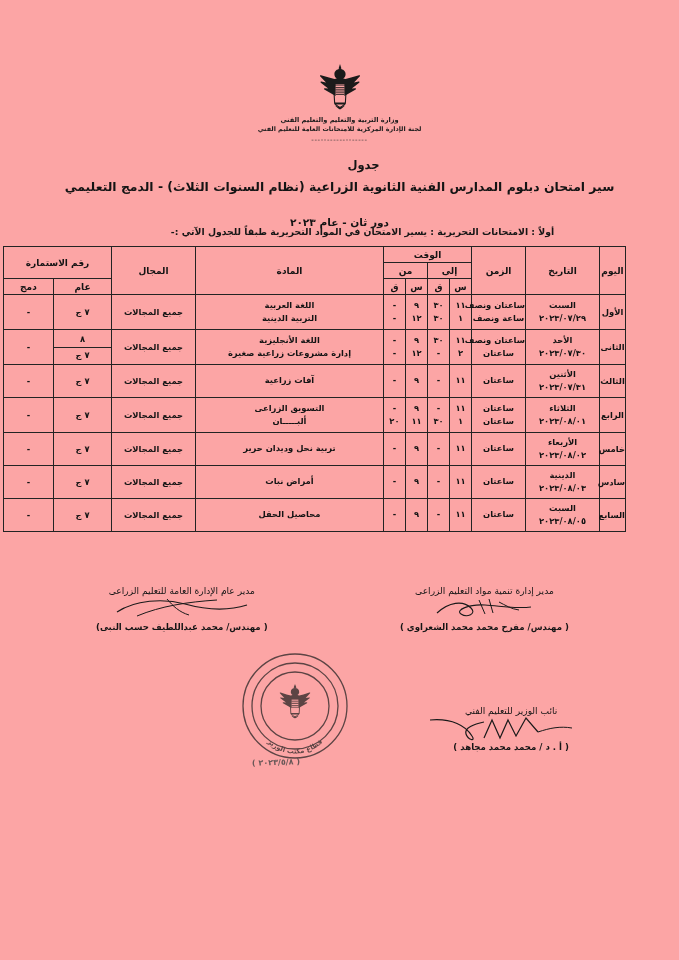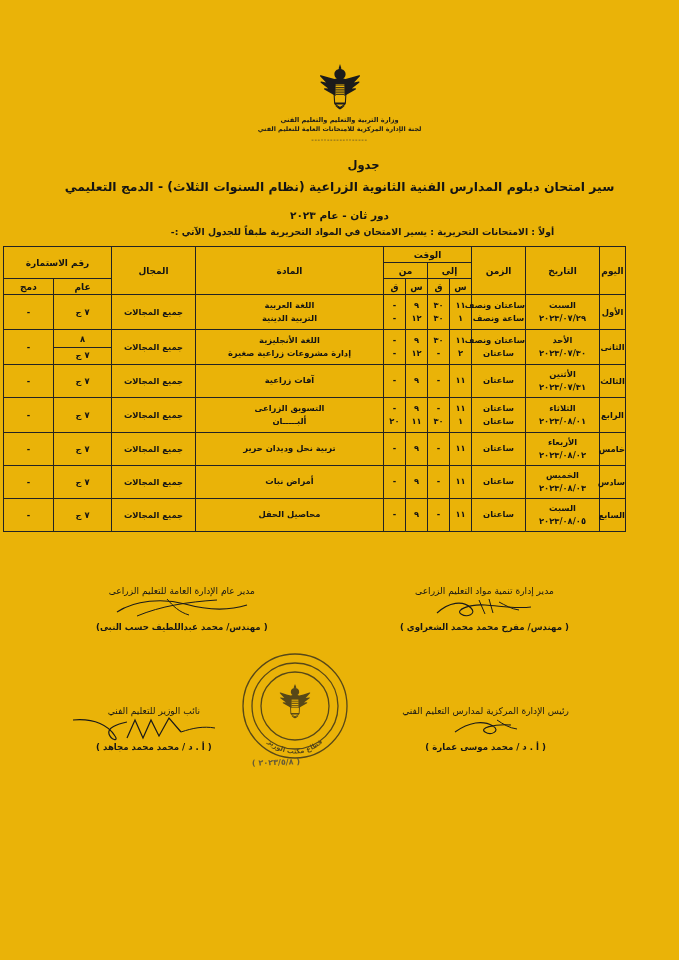--- a/index.html
+++ b/index.html
@@ -12,21 +12,21 @@
     height: 960px;
     position: relative;
     font-family: "DejaVu Sans", "Liberation Sans", sans-serif;
     color: #111111;
     overflow: hidden;
   }
 
   .page {
     position: absolute;
     inset: 0;
-    background: #eab308;
+    background: #fca5a5;
   }
 
   
   .header-block {
     position: absolute;
     top: 62px;
     left: 0;
     width: 679px;
     display: flex;
     flex-direction: column;
@@ -77,21 +77,21 @@
     font-weight: bold;
     color: #141414;
     margin-bottom: 7px;
     padding-left: 48px;
   }
   .t-main {
     font-size: 12.4px;
     font-weight: bold;
     color: #141414;
     letter-spacing: -0.1px;
-    margin-bottom: 15px;
+    margin-bottom: 22px;
   }
   .t-round {
     font-size: 10.6px;
     font-weight: bold;
     color: #141414;
   }
 
   .first-line {
     position: absolute;
     top: 226px;
@@ -471,21 +471,21 @@
             </td>
             <td class="field-cell">جميع المجالات</td>
             <td class="gen-cell">
               <div>٧ ج</div>
             </td>
             <td class="merge-cell dash">-</td>
           </tr>
           <tr class="row-single">
             <td class="day-cell">سادس</td>
             <td class="date-cell">
-              <div>الخميس</div>
+              <div>الدينية</div>
               <div>٢٠٢٣/٠٨/٠٣</div>
             </td>
             <td class="dur-cell">
               <div>ساعتان</div>
             </td>
             <td class="num-cell">
               <div>١١</div>
             </td>
             <td class="num-cell">
               <div>-</div>
@@ -560,30 +560,20 @@
           <svg width="150" height="26" viewBox="0 0 150 26">
             <path d="M10 16 C28 4 56 2 78 8 C96 13 118 16 140 9" fill="none" stroke="#1a1a1a" stroke-width="1.1"></path>
             <path d="M30 20 C54 10 80 6 110 4 M60 3 C66 10 72 16 82 19" fill="none" stroke="#1a1a1a" stroke-width="1"></path>
           </svg>
         </div>
         <div class="sig-name">( مهندس/ محمد عبداللطيف حسب النبى)</div>
       </div>
     </div>
 
     <div class="sig-row sig-row-2">
-      <div class="sig-col">
-        <div class="sig-title">رئيس الإدارة المركزية لمدارس التعليم الفني</div>
-        <div class="sig-scribble">
-          <svg width="110" height="26" viewBox="0 0 110 26">
-            <path d="M24 16 C38 6 52 4 62 10 C70 15 60 20 54 16 C48 12 62 8 80 9" fill="none" stroke="#1a1a1a" stroke-width="1.1"></path>
-            <path d="M66 4 C72 8 78 12 86 13" fill="none" stroke="#1a1a1a" stroke-width="1"></path>
-          </svg>
-        </div>
-        <div class="sig-name">( أ . د / محمد موسى عمارة )</div>
-      </div>
 
       <div class="sig-col">
         <div class="sig-title">نائب الوزير للتعليم الفني</div>
         <div class="sig-scribble">
           <svg width="170" height="26" viewBox="0 0 170 26">
             <path d="M4 4 C26 2 40 10 46 20 C50 26 42 24 40 18 C38 12 48 8 58 6" fill="none" stroke="#1a1a1a" stroke-width="1.2"></path>
             <path d="M58 22 L66 4 L74 22 L82 4 L90 20 L100 2 L112 16" fill="none" stroke="#1a1a1a" stroke-width="1.2"></path>
             <path d="M112 16 C124 12 134 10 146 12" fill="none" stroke="#1a1a1a" stroke-width="1"></path>
           </svg>
         </div>

